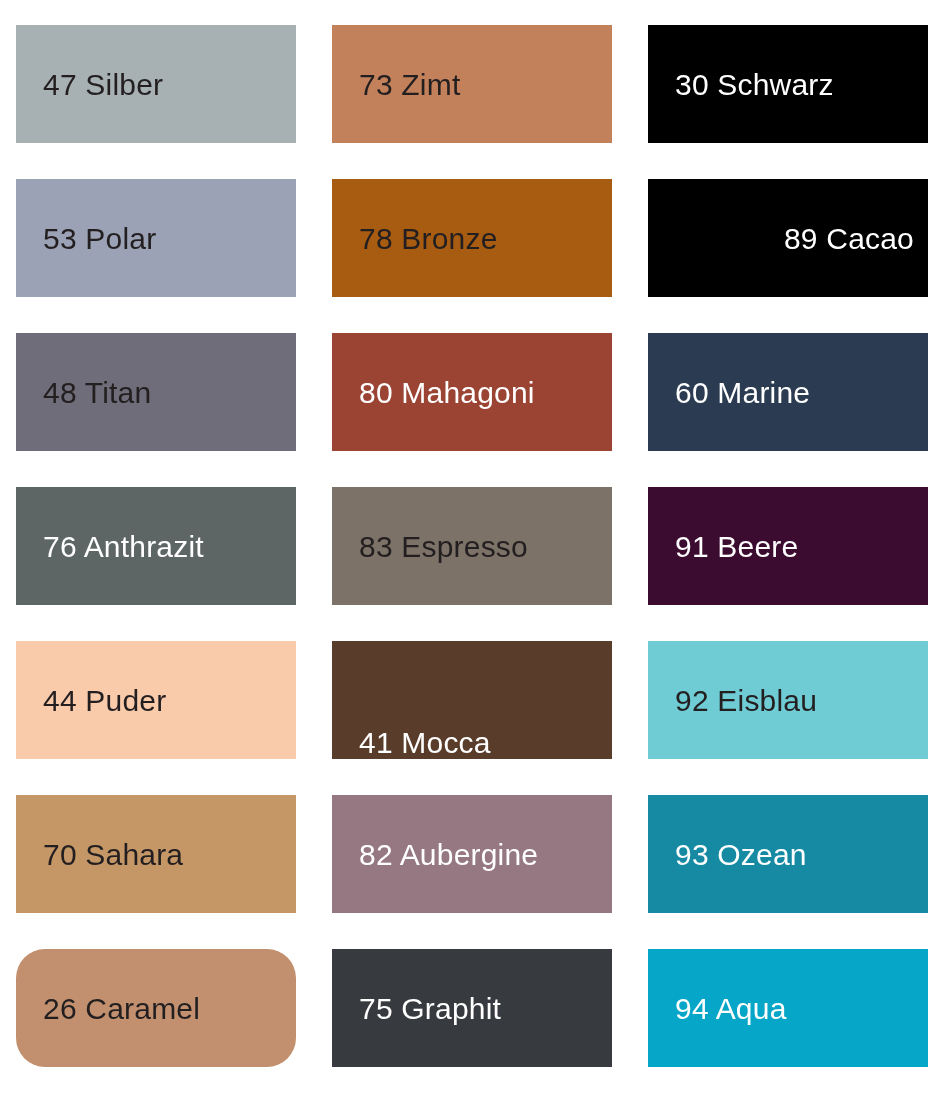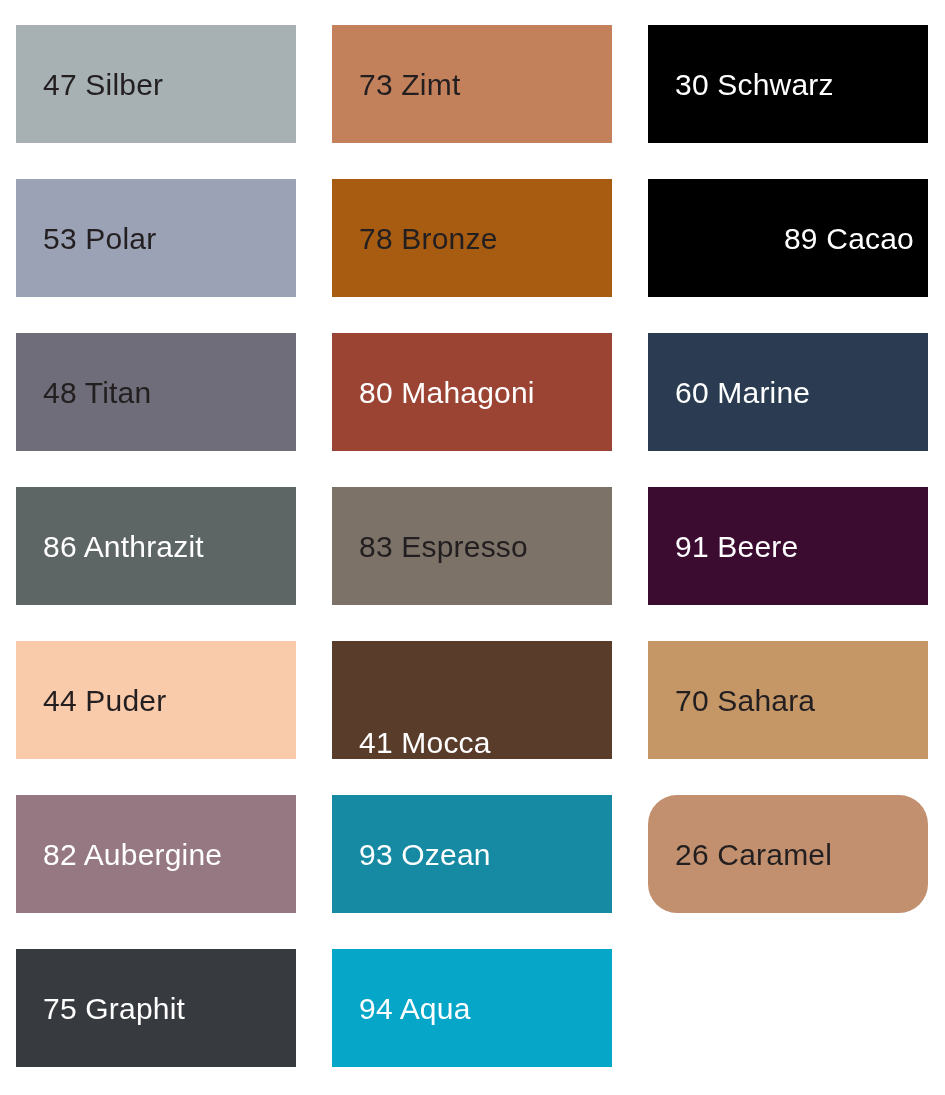--- a/index.html
+++ b/index.html
@@ -73,33 +73,36 @@
     <div class="swatch" style="background: rgb(110, 109, 121);">
       <span class="swatch-label" style="color: rgb(35, 31, 32);">48 Titan</span>
     </div>
     <div class="swatch" style="background: rgb(155, 68, 52);">
       <span class="swatch-label" style="color: rgb(255, 255, 255); text-align: right;">80 Mahagoni</span>
     </div>
     <div class="swatch" style="background: rgb(42, 59, 82);">
       <span class="swatch-label" style="color: rgb(255, 255, 255);">60 Marine</span>
     </div>
     <div class="swatch" style="background: rgb(93, 102, 100);">
-      <span class="swatch-label" style="color: rgb(255, 255, 255);">86 Anthrazit</span>
+      <span class="swatch-label" style="color: rgb(255, 255, 255);">76 Anthrazit</span>
     </div>
     <div class="swatch" style="background: rgb(124, 114, 104);">
       <span class="swatch-label" style="color: rgb(35, 31, 32);">83 Espresso</span>
     </div>
     <div class="swatch" style="background: rgb(60, 11, 48);">
       <span class="swatch-label" style="color: rgb(255, 255, 255);">91 Beere</span>
     </div>
     <div class="swatch" style="background: rgb(250, 203, 171);">
       <span class="swatch-label" style="color: rgb(35, 31, 32);">44 Puder</span>
     </div>
     <div class="swatch" style="background: rgb(90, 60, 43); align-items: flex-end;">
       <span class="swatch-label" style="color: rgb(255, 255, 255);">41 Mocca</span>
+    </div>
+    <div class="swatch" style="background: rgb(111, 204, 213);">
+      <span class="swatch-label" style="color: rgb(35, 31, 32);">92 Eisblau</span>
     </div>
     <div class="swatch" style="background: rgb(197, 151, 103);">
       <span class="swatch-label" style="color: rgb(35, 31, 32);">70 Sahara</span>
     </div>
     <div class="swatch" style="background: rgb(149, 120, 129);">
       <span class="swatch-label" style="color: #ffffff;">82 Aubergine</span>
     </div>
     <div class="swatch" style="background: rgb(22, 137, 163);">
       <span class="swatch-label" style="color: rgb(255, 255, 255);">93 Ozean</span>
     </div>

